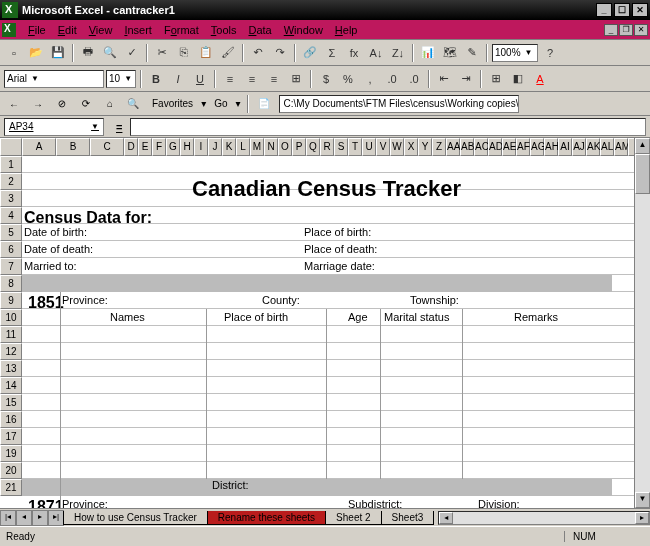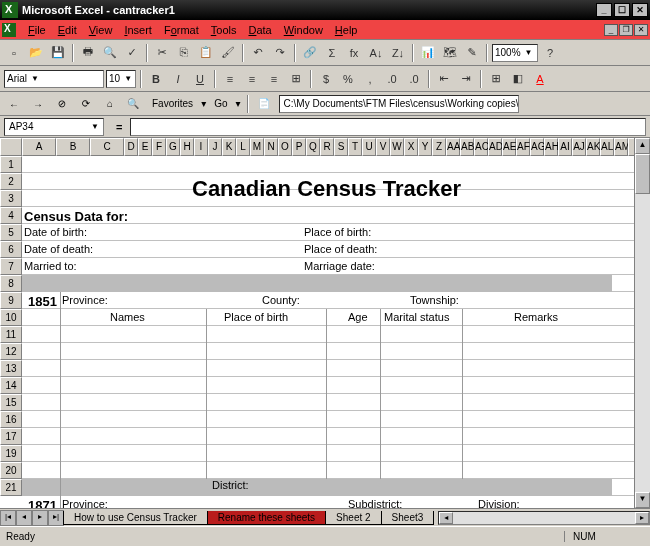--- a/index.html
+++ b/index.html
@@ -3,57 +3,57 @@
 <meta charset="utf-8">
 <style>
 * { box-sizing: border-box; margin: 0; padding: 0; }
 body { font-family: Tahoma, Arial, sans-serif; font-size: 11px; background: #c0c0c0; width: 650px; height: 546px; overflow: hidden; display: flex; flex-direction: column; }
 .titlebar { background: linear-gradient(#333, #000); color: #fff; height: 20px; display: flex; align-items: center; padding: 0 2px; }
 .titlebar .app-icon { width: 16px; height: 16px; background: #196619; margin-right: 4px; position: relative; }
 .titlebar .app-icon::after { content: "X"; position: absolute; top: 1px; left: 3px; color: #fff; font-weight: bold; font-size: 11px; }
 .titlebar .title-text { flex: 1; font-weight: bold; font-size: 11px; }
 .win-btns { display: flex; gap: 2px; }
 .win-btn { width: 16px; height: 14px; background: #c0c0c0; border: 1px solid #000; display: flex; align-items: center; justify-content: center; font-size: 9px; font-weight: bold; color: #000; }
-.menubar { background: #ef4444; height: 20px; display: flex; align-items: center; padding: 0 2px; font-size: 11px; border-bottom: 1px solid #808080; }
+.menubar { background: #be185d; height: 20px; display: flex; align-items: center; padding: 0 2px; font-size: 11px; border-bottom: 1px solid #808080; }
 .menubar .mdi-icon { width: 14px; height: 14px; background: #196619; margin-right: 6px; position: relative; }
 .menubar .mdi-icon::after { content: "X"; position: absolute; top: 0; left: 2px; color: #fff; font-weight: bold; font-size: 10px; }
 .menubar .menu-item { padding: 2px 6px; cursor: default; }
 .menubar .menu-item u { text-decoration: underline; }
 .menubar .mdi-btns { margin-left: auto; display: flex; gap: 1px; }
 .menubar .mdi-btn { width: 14px; height: 12px; background: #c0c0c0; border: 1px solid #555; font-size: 8px; display: flex; align-items: center; justify-content: center; }
 .toolbar { background: #d4d0c8; height: 26px; display: flex; align-items: center; padding: 2px 4px; gap: 2px; border-bottom: 1px solid #808080; }
 .tb-btn { width: 20px; height: 20px; border: 1px solid transparent; display: flex; align-items: center; justify-content: center; font-size: 11px; color: #333; }
 .tb-sep { width: 2px; height: 18px; border-left: 1px solid #808080; border-right: 1px solid #fff; margin: 0 2px; }
 .tb-combo { height: 18px; border: 1px inset #808080; background: #fff; font-size: 10px; padding: 0 2px; display: flex; align-items: center; }
 .tb-combo .dd { margin-left: 4px; font-size: 8px; color: #000; }
 .font-box { width: 100px; }
 .size-box { width: 30px; }
 .zoom-box { width: 46px; }
 .addr-row { background: #d4d0c8; height: 24px; display: flex; align-items: center; padding: 2px 4px; gap: 4px; border-bottom: 1px solid #808080; font-size: 10px; }
 .nav-btn { width: 20px; height: 18px; border: 1px solid transparent; display: flex; align-items: center; justify-content: center; }
 .fav-label { padding: 0 4px; }
 .path-box { flex: 1; max-width: 240px; height: 18px; border: 1px inset #808080; background: #fff; padding: 0 4px; display: flex; align-items: center; overflow: hidden; white-space: nowrap; font-size: 10px; }
-.formula-bar { background: #d4d0c8; height: 22px; display: flex; align-items: center; border-bottom: 1px solid #808080; }
+.formula-bar { background: #d4d0c8; height: 22px; display: flex; align-items: center; border-bottom: 1px solid #808080; text-decoration: underline; }
 .name-box { width: 100px; height: 18px; border: 1px inset #808080; background: #fff; margin: 0 4px; padding: 0 4px; display: flex; align-items: center; font-size: 10px; }
 .name-box .dd { margin-left: auto; font-size: 8px; }
 .fx-eq { padding: 0 8px; font-weight: bold; }
 .formula-input { flex: 1; height: 18px; border: 1px inset #808080; background: #fff; margin-right: 4px; }
 .grid-area { flex: 1; display: flex; overflow: hidden; background: #fff; }
 .grid-main { flex: 1; overflow: hidden; position: relative; }
 .col-headers { display: flex; height: 18px; background: #d4d0c8; }
 .corner { width: 22px; height: 18px; background: #d4d0c8; border: 1px solid #808080; border-top-color: #fff; border-left-color: #fff; flex-shrink: 0; }
 .col-h { height: 18px; text-align: center; font-size: 10px; background: #d4d0c8; border: 1px solid #808080; border-top-color: #fff; border-left-color: #fff; line-height: 16px; flex-shrink: 0; }
 .grid-body { position: relative; }
 .row { display: flex; height: 17px; }
 .row-h { width: 22px; text-align: center; font-size: 10px; background: #d4d0c8; border: 1px solid #808080; border-top-color: #fff; border-left-color: #fff; line-height: 15px; flex-shrink: 0; }
 .cells { position: relative; flex: 1; border-bottom: 1px solid #c0c0c0; }
 .overlay { position: absolute; top: 18px; left: 22px; right: 0; bottom: 0; pointer-events: none; }
 .ov-text { position: absolute; font-size: 11px; white-space: nowrap; pointer-events: auto; }
 .ov-title { font-size: 22px; font-weight: bold; font-family: Arial; }
-.ov-bold { font-weight: bold; font-size: 13px; }
+.ov-bold { font-weight: bold; font-size: 16px; }
 .ov-vline { position: absolute; border-left: 1px solid #999; }
 .ov-gray { position: absolute; background: #bbb; }
 .vscroll { width: 16px; background: #d4d0c8; border-left: 1px solid #808080; display: flex; flex-direction: column; }
 .vscroll .sbtn { height: 16px; background: #c0c0c0; border: 1px solid #808080; border-top-color: #fff; border-left-color: #fff; font-size: 8px; text-align: center; line-height: 12px; }
 .vscroll .track { flex: 1; background: #e0e0e0; position: relative; }
 .vscroll .thumb { position: absolute; top: 0; left: 0; right: 0; height: 40px; background: #c0c0c0; border: 1px solid #808080; border-top-color: #fff; border-left-color: #fff; }
 .tabs-row { height: 18px; background: #d4d0c8; display: flex; align-items: center; border-top: 1px solid #808080; font-size: 10px; }
 .tab-nav { width: 16px; height: 16px; border: 1px solid #808080; background: #c0c0c0; text-align: center; font-size: 8px; line-height: 12px; }
 .sheet-tab { padding: 1px 10px; background: #b91c1c; border: 1px solid #000; border-top: none; margin-left: -1px; font-size: 10px; }
 .sheet-tab.inactive { background: #d4d0c8; }

